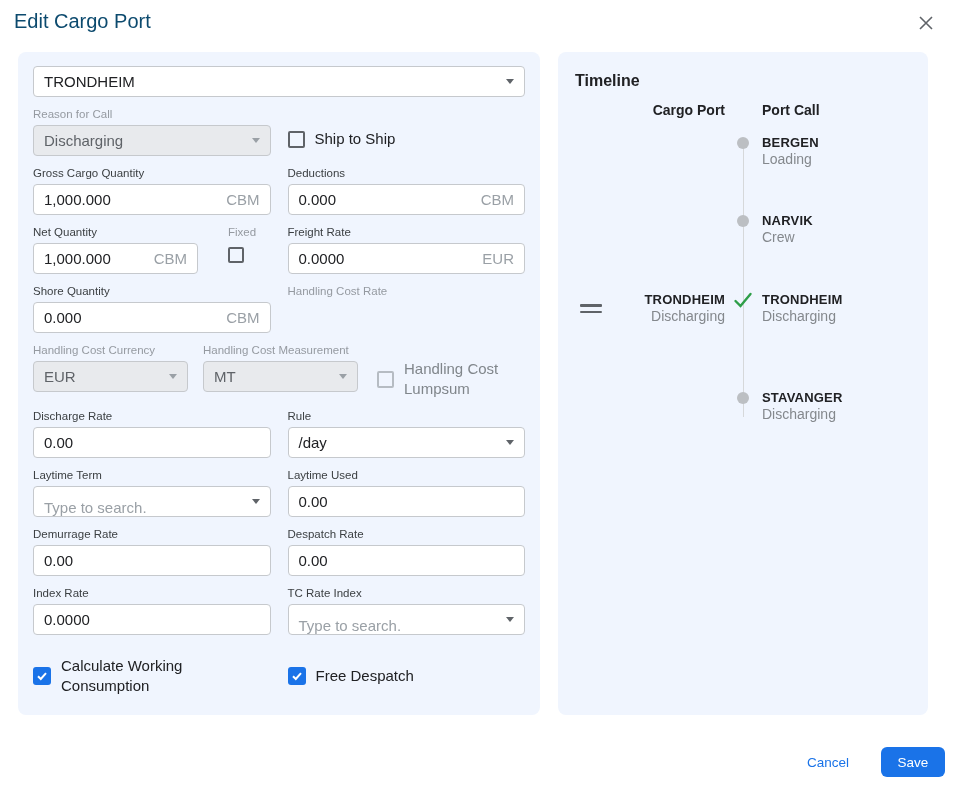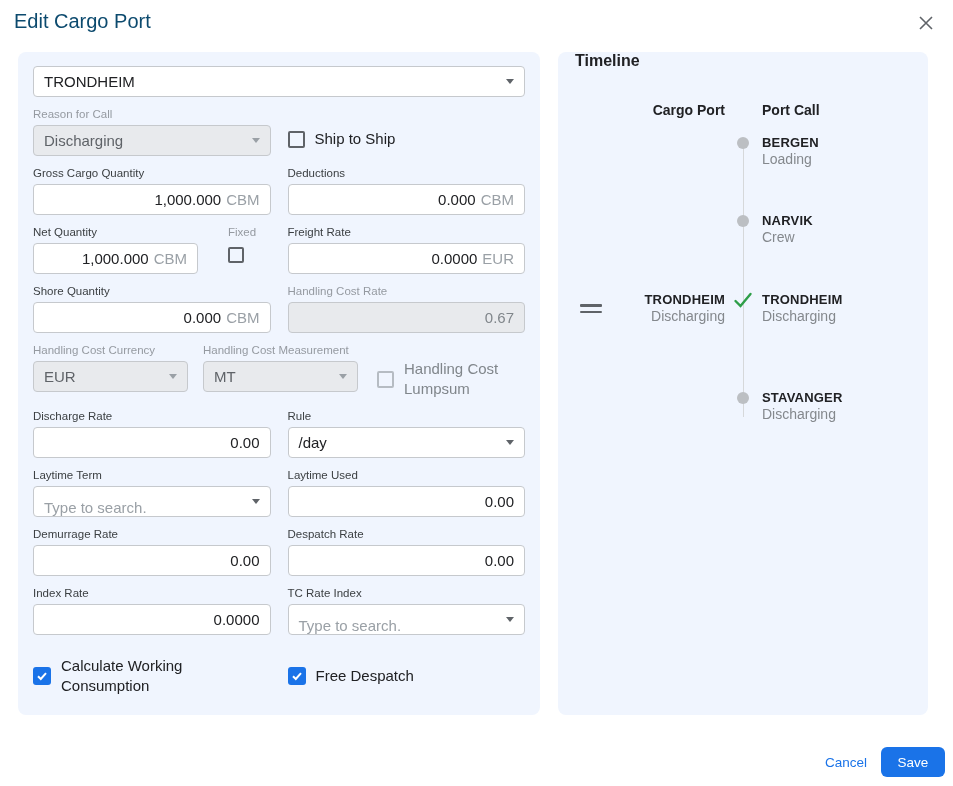--- a/index.html
+++ b/index.html
@@ -14,21 +14,21 @@
   .timeline-panel { left:558px; width:370px; height:663px; }
 
   .form-grid { display:grid; grid-template-columns:1fr 1fr; column-gap:17px; row-gap:11px; }
   .span2 { grid-column:1 / -1; }
 
   .field-label { font-size:11.5px; color:#3c4043; margin-bottom:4px; line-height:13px; }
   .field-label.muted { color:#959aa1; }
 
   .input-box, .select-box { display:flex; align-items:center; height:31px; background:#fff; border:1px solid #c6c9cd; border-radius:4px; padding:0 10px; }
   .input-box input { border:none; outline:none; background:transparent; width:100%; font-size:15px; color:#202124; font-family:inherit; padding:0; }
-  .input-box input.num { text-align:right; }
+  .input-box input.num { text-align:left; }
   .unit { color:#9aa0a6; font-size:15px; margin-left:5px; white-space:nowrap; }
 
   .select-box { justify-content:space-between; cursor:pointer; }
   .select-value { font-size:15px; color:#202124; }
   .select-value.placeholder { color:#9aa0a6;margin-top:12px; }
   .arrow { width:0; height:0; border-left:4.5px solid transparent; border-right:4.5px solid transparent; border-top:5px solid #5f6368; }
   .disabled-box { background:#e8eaed; }
   .disabled-box .select-value, .disabled-box input { color:#5f6368; }
   .disabled-box .arrow { border-top-color:#9aa0a6; }
   .disabled-box input { color:#80868b; }
@@ -45,36 +45,36 @@
   .fixed-block { margin-left:30px; }
   .fixed-block .checkbox { margin-top:8px; width:16px; height:16px; }
 
   .row-handling { grid-column:1 / -1; display:flex; align-items:flex-start; gap:15px; }
   .w155 { width:155px; }
   .lumpsum { margin-top:15px; margin-left:4px; }
 
   .ship-cell { display:flex; align-items:center; height:100%; padding-top:14px; }
 
   
-  .tl-title { position:absolute; left:17px; top:0; font-size:16px; font-weight:700; color:#202124; }
+  .tl-title { position:absolute; left:17px; top:20px; font-size:16px; font-weight:700; color:#202124; }
   .tl-col-header { position:absolute; top:50px; font-size:14px; font-weight:700; color:#202124; }
   .tl-col-cargo { right:203px; }
   .tl-col-call { left:204px; }
   .tl-line { position:absolute; left:184.5px; top:91px; width:1.5px; height:274px; background:#d6d8da; }
   .tl-dot { position:absolute; width:12px; height:12px; border-radius:50%; background:#bcbfc3; left:179px; }
   .tl-check { position:absolute; left:174px; }
   .tl-text { position:absolute; left:204px; }
   .tl-name { font-size:13px; font-weight:700; color:#202124; line-height:16px; letter-spacing:0.2px; }
   .tl-reason { font-size:14px; color:#84888d; line-height:17px; }
   .tl-cargo-text { position:absolute; right:203px; text-align:right; left:auto; }
   .drag-handle { position:absolute; left:22px; top:252px; width:22px; cursor:grab; }
   .drag-handle div { height:2.5px; background:#5f6368; border-radius:1px; margin-bottom:4px; }
 
   
-  .footer { position:absolute; top:747px; right:8px; display:flex; align-items:center; gap:6px; }
+  .footer { position:absolute; top:747px; right:8px; display:flex; align-items:center; gap:24px; }
   .btn-text { background:none; border:none; color:#1a73e8; font-size:13.5px; font-family:inherit; cursor:pointer; padding:4px 8px; }
   .btn-primary { width:64px; height:30px; background:#1a73e8; color:#fff; border:none; border-radius:6px; font-size:13.5px; font-family:inherit; cursor:pointer; }
 </style>
 </head>
 <body>
 
 <div class="dialog">
 
   <div class="dlg-title">Edit Cargo Port</div>
   <div class="close-btn">
@@ -147,23 +147,20 @@
       <div>
         <div class="field-label">Shore Quantity</div>
         <div class="input-box">
           <input class="num" value="0.000" style="">
           <span class="unit">CBM</span>
         </div>
       </div>
 
       <div>
         <div class="field-label muted">Handling Cost Rate</div>
-        <div class="input-box disabled-box">
-          <input class="num" disabled="" value="0.67" style="">
-        </div>
       </div>
 
       <div class="row-handling">
         <div class="w155">
           <div class="field-label muted">Handling Cost Currency</div>
           <div class="select-box disabled-box">
             <span class="select-value">EUR</span>
             <span class="arrow"></span>
           </div>
         </div>

